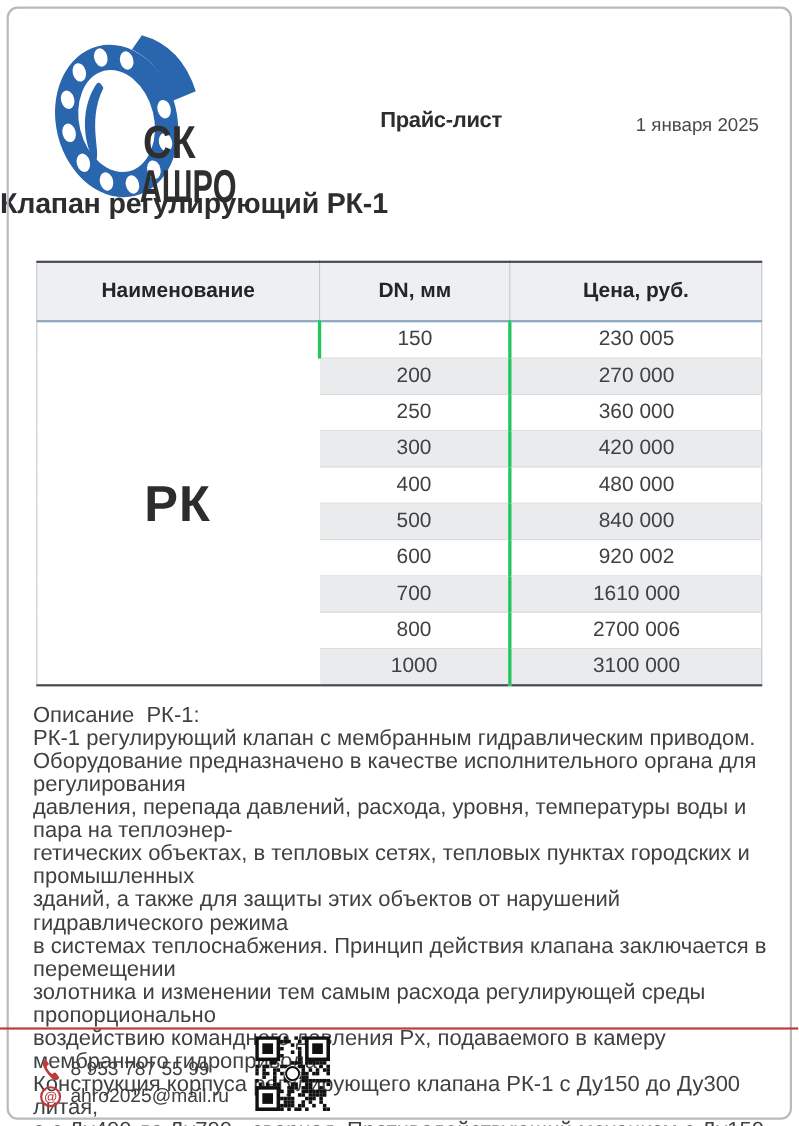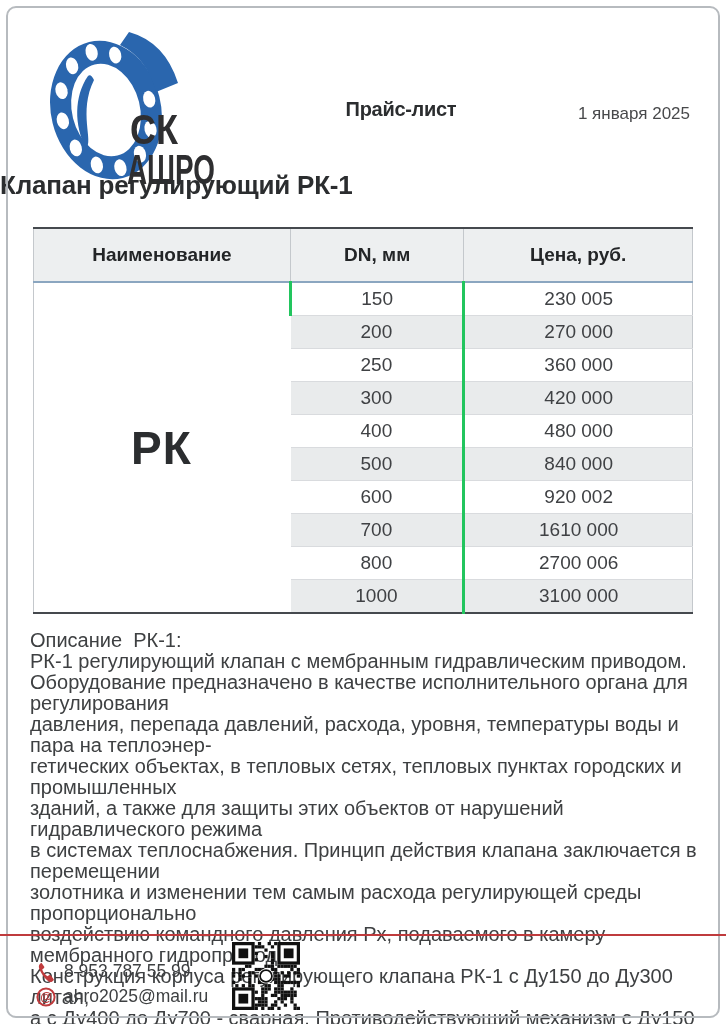--- a/index.html
+++ b/index.html
@@ -17,21 +17,21 @@
   .logo{width:190px;height:162px;flex:0 0 auto;}
   .head-mid{flex:1;display:flex;justify-content:center;padding-top:72px;}
   .doc-title{font-size:20px;font-weight:bold;color:#2b2d2f;letter-spacing:-0.3px;}
   .head-date{flex:0 0 auto;padding-top:78px;font-size:17px;color:#48494b;}
   .subtitle{
     text-align:left;font-size:26px;font-weight:bold;color:#2b2d2f;
     margin-top:2px;letter-spacing:-0.2px;
   }
   
   .price-table{
-    width:660px;margin:26px auto 0 auto;border-collapse:collapse;table-layout:fixed;
+    width:660px;margin:36px auto 0 auto;border-collapse:collapse;table-layout:fixed;
     border-top:2px solid #45494e;border-bottom:2px solid #45494e;
     border-left:1px solid #c4c8cc;border-right:1px solid #c4c8cc;
   }
   .price-table col.c1{width:39%;}
   .price-table col.c2{width:26.3%;}
   .price-table col.c3{width:34.7%;}
   .price-table th{
     background:#edeff0;height:50px;font-size:19px;font-weight:bold;color:#232527;
     border-bottom:2px solid #8ba6c0;border-left:1px solid #c4c8cc;
   }

